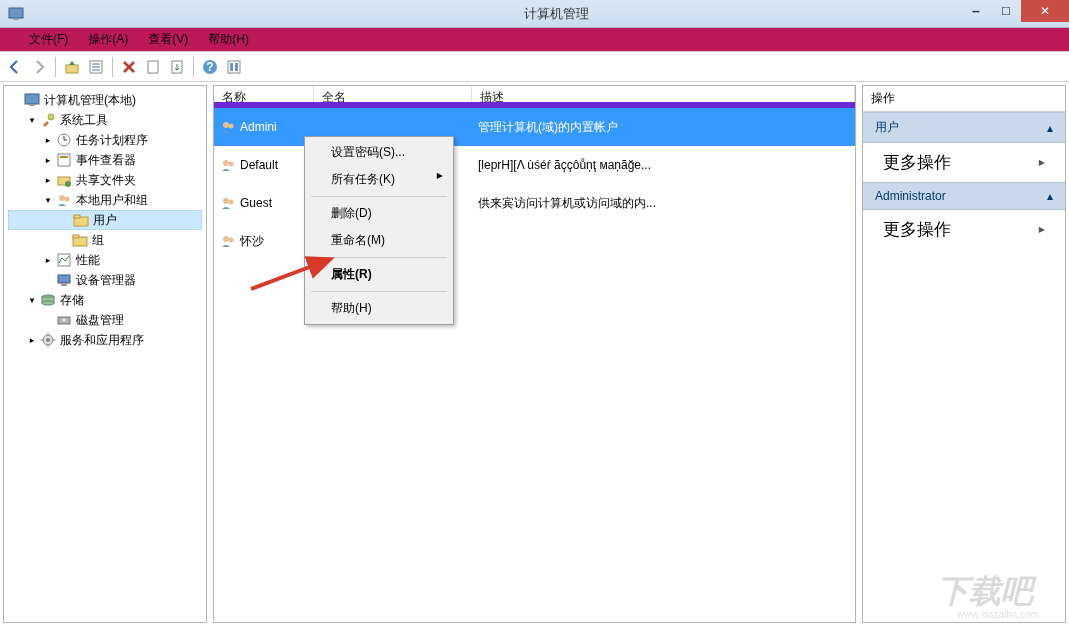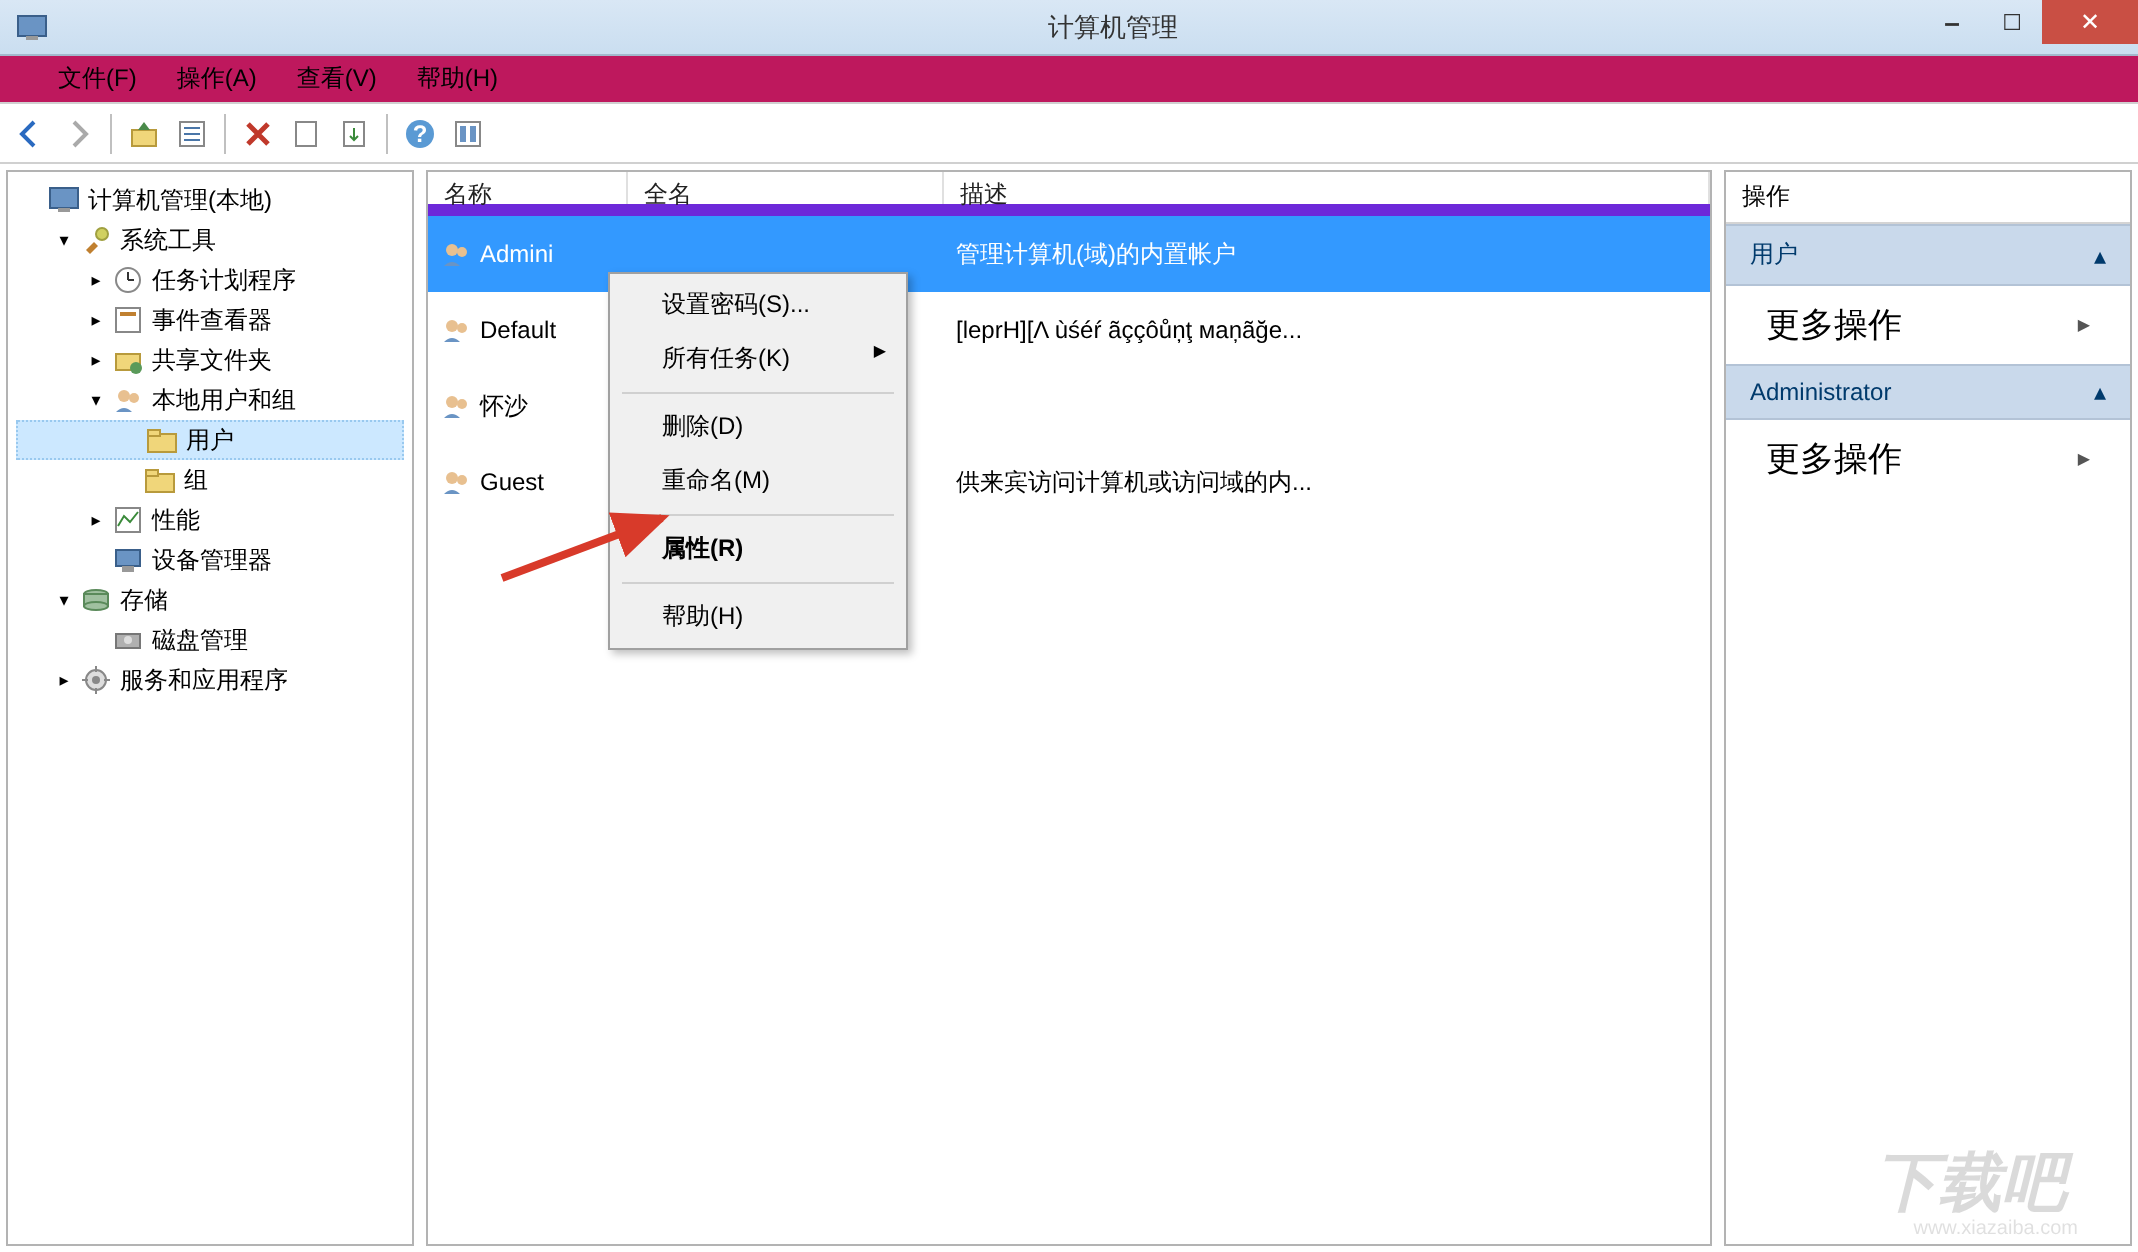--- a/index.html
+++ b/index.html
@@ -341,38 +341,38 @@
         </div>
         <div class="list-row">
           <div class="cell name">
             <span class="user-icon">
               <svg width="16" height="16">
                 <circle cx="6" cy="6" r="3" fill="#e8c090"></circle>
                 <circle cx="11" cy="7" r="2.5" fill="#e8c090"></circle>
                 <path d="M2 14 Q6 10 10 14" fill="#6a94c4"></path>
               </svg>
             </span>
-            <span>怀沙</span>
+            <span>Guest</span>
           </div>
           <div class="cell full"></div>
-          <div class="cell desc"></div>
+          <div class="cell desc">供来宾访问计算机或访问域的内...</div>
         </div>
         <div class="list-row">
           <div class="cell name">
             <span class="user-icon">
               <svg width="16" height="16">
                 <circle cx="6" cy="6" r="3" fill="#e8c090"></circle>
                 <circle cx="11" cy="7" r="2.5" fill="#e8c090"></circle>
                 <path d="M2 14 Q6 10 10 14" fill="#6a94c4"></path>
               </svg>
             </span>
-            <span>Guest</span>
+            <span>怀沙</span>
           </div>
           <div class="cell full"></div>
-          <div class="cell desc">供来宾访问计算机或访问域的内...</div>
+          <div class="cell desc"></div>
         </div>
       </div>
 
     <div class="ctx-menu" id="ctxMenu">
         <div class="ctx-item">设置密码(S)...</div>
         <div class="ctx-item has-sub">所有任务(K)</div>
         <div class="ctx-sep"></div>
         <div class="ctx-item">删除(D)</div>
         <div class="ctx-item">重命名(M)</div>
         <div class="ctx-sep"></div>

